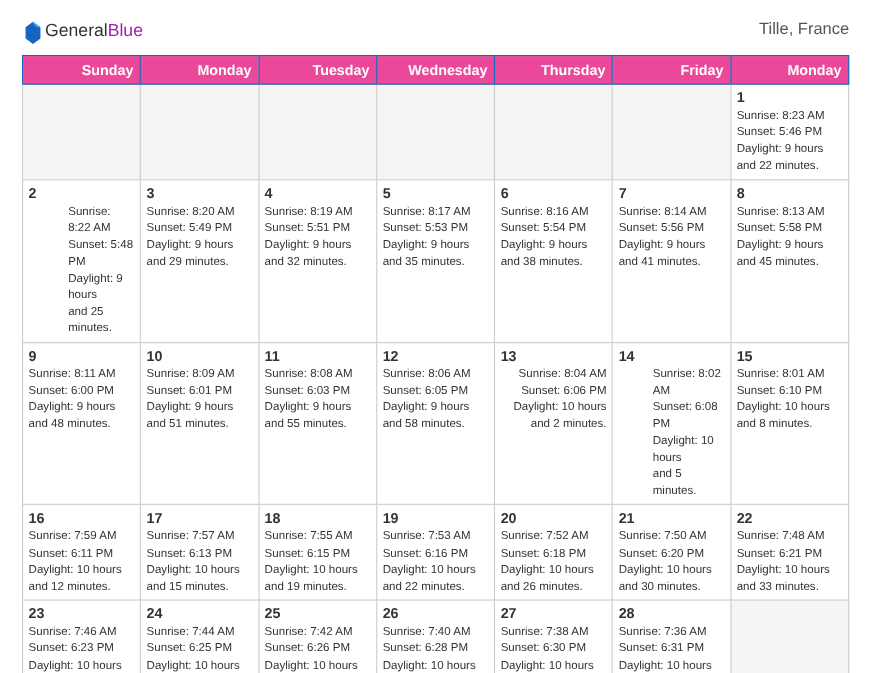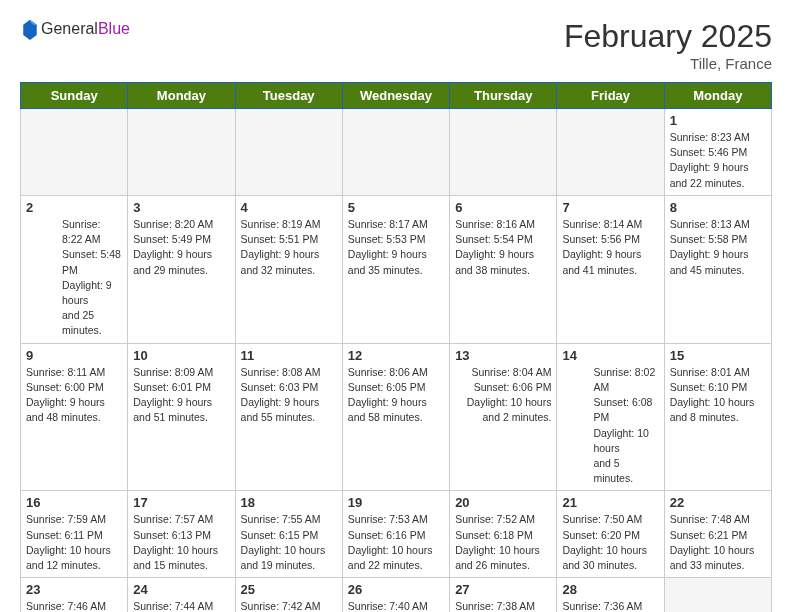--- a/index.html
+++ b/index.html
@@ -43,23 +43,23 @@
     .location {
       font-size: 15px;
       color: #555;
     }
     .calendar {
       width: 100%;
       border-collapse: collapse;
       table-layout: fixed;
     }
     .calendar th {
-      background: #4d7c0f;
+      background: #ec4899;
       color: #fff;
-      text-align: center;
+      text-align: right;
       padding: 5px 6px;
       font-size: 13px;
       font-weight: bold;
       border: 1px solid #1565c0;
     }
     .calendar td {
       border: 1px solid #ccc;
       vertical-align: top;
       padding: 4px 5px;
       height: 82px;
@@ -88,21 +88,20 @@
     <div class="logo">
       <svg class="logo-icon" viewBox="0 0 20 26" xmlns="http://www.w3.org/2000/svg">
         <path d="M10 2 L18 8 L18 20 L10 26 L2 20 L2 8 Z" fill="#1565c0"></path>
         <path d="M10 2 L18 8 L14 8 L10 4 Z" fill="#42a5f5"></path>
       </svg>
       <div>
         <span class="logo-general">General</span><span class="logo-blue">Blue</span>
       </div>
     </div>
     <div class="title-block">
-      <div class="month-title">February 2025</div>
       <div class="location">Tille, France</div>
     </div>
   </div>
 
   <table class="calendar">
     <thead>
       <tr>
         <th>Sunday</th>
         <th>Monday</th>
         <th>Tuesday</th>

